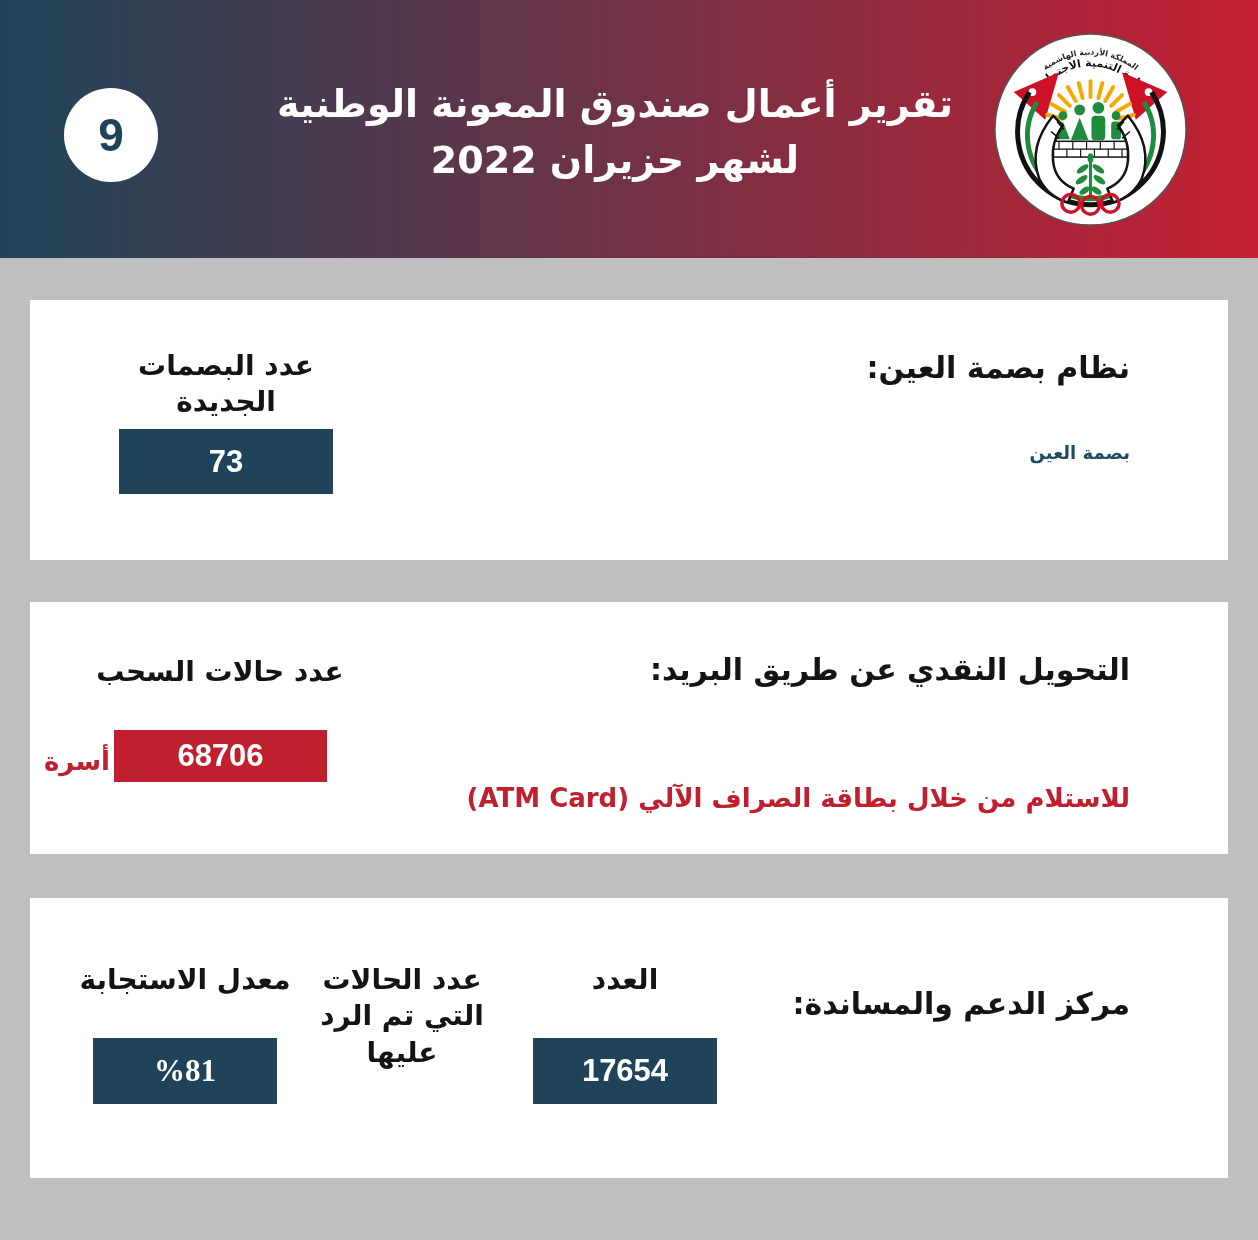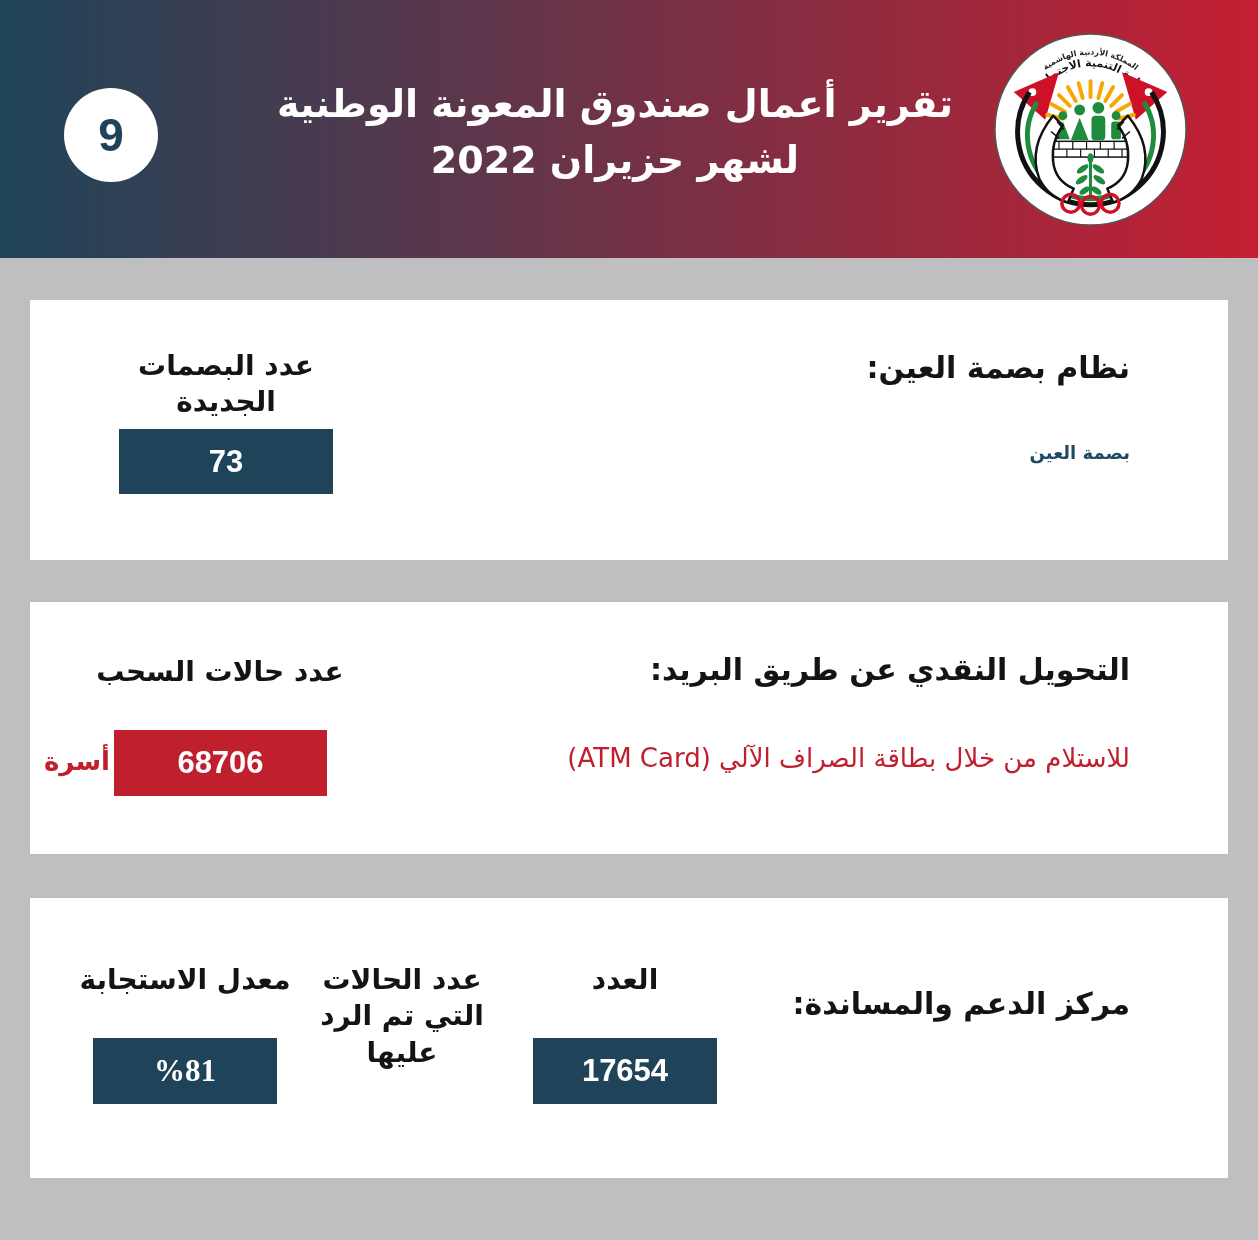--- a/index.html
+++ b/index.html
@@ -32,21 +32,21 @@
   .card1 { top:300px; height:260px; }
   .card2 { top:602px; height:252px; }
   .card3 { top:898px; height:280px; }
   .card-title {
     position:absolute; right:98px; top:50px;
     color:#141414; font-size:30px; font-weight:bold; text-align:right;
   }
   .item-teal { position:absolute; right:98px; color:var(--teal-text,#1F4A63);
     font-size:18px; font-weight:bold; text-align:center; line-height:1.45; }
   .item-red  { position:absolute; right:98px; color:var(--red,#C0202E);
-    font-size:26px; font-weight:normal; text-align:right; }
+    font-size:26px; font-weight:bold; text-align:right;margin-top:40px; }
   .stat-label {
     position:absolute; color:#141414; font-size:28px; font-weight:bold;
     text-align:center; line-height:1.3;
   }
   .value-box {
     position:absolute; display:flex; align-items:center; justify-content:center;
     color:#fff; font-size:31px; font-weight:bold;
     font-family:"Liberation Sans","DejaVu Sans",sans-serif;
   }
   .blue-box { background:var(--dark-blue,#1F4459); }
@@ -54,21 +54,21 @@
   .unit-label {
     position:absolute; color:var(--red,#C0202E); font-size:26px; font-weight:bold; text-align:center;
   }
   
   .card1 .item-teal { top:140px; }
   .card1 .stat-label { left:56px; top:48px; width:280px; }
   .card1 .value-box { left:89px; top:129px; width:214px; height:65px; }
   
   .card2 .item-red { top:141px; }
   .card2 .stat-label { left:50px; top:52px; width:280px; }
-  .card2 .value-box { left:84px; top:128px; width:213px; height:66px; }
+  .card2 .value-box { left:84px; top:128px; width:213px; height:52px; }
   .card2 .unit-label { left:14px; top:144px; width:66px; }
   
   .card3 .card-title { top:88px; }
   .card3 .item-teal { top:152px; width:330px; }
   .card3 .stat-label.colA { left:485px; top:64px; width:220px; }
   .card3 .stat-label.colB { left:262px; top:64px; width:220px; }
   .card3 .stat-label.colC { left:45px;  top:64px; width:220px; }
   .card3 .value-box.boxA { left:503px; top:140px; width:184px; height:66px; }
   .card3 .value-box.boxB { left:280px; top:140px; width:184px; height:66px; }
   .card3 .value-box.boxC { left:63px;  top:140px; width:184px; height:66px;font-family:Liberation Serif, serif; }

